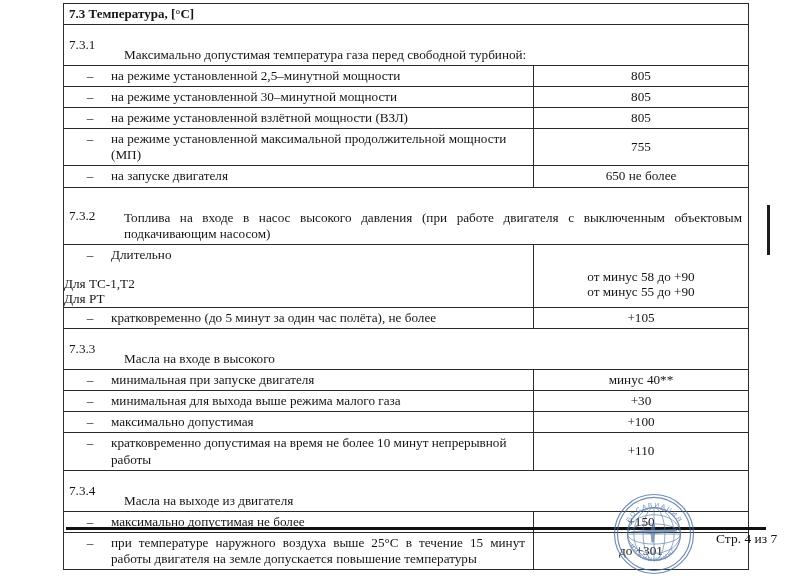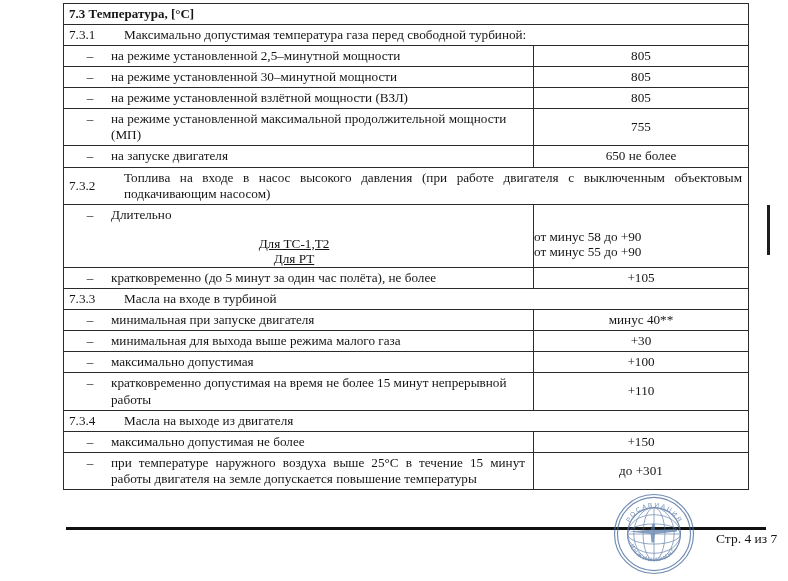--- a/index.html
+++ b/index.html
@@ -55,20 +55,21 @@
     display: flex;
     align-items: center;
     padding: 2px 6px 2px 5px;
   }
   .num {
     flex: 0 0 55px;
     white-space: nowrap;
   }
   .num-text {
     flex: 1 1 auto;
+    margin-top: 20px;
   }
   .num-text.justify {
     text-align: justify;
     text-align-last: left;
   }
 
   
   .dash-cell {
     display: flex;
     align-items: flex-start;
@@ -90,28 +91,28 @@
 
   
   .val {
     text-align: center;
     padding: 2px 4px;
     white-space: nowrap;
   }
 
   
   .sub-lines {
-    text-align: center;
+    text-align: left;
     padding-right: 9px;
     margin-top: 11px;
-    text-decoration: underline;
   }
   .sub-lines div { line-height: 1.18; }
   .val-lines div {
     line-height: 1.18;
+    text-align: center;
   }
   .val-lines {
     padding: 2px 4px;
   }
   .val-lines .spacer {
     height: 17px;
   }
 
   .tall-pad { padding-top: 4px; padding-bottom: 4px; }
 
@@ -264,21 +265,21 @@
             <span class="dash-text">кратковременно (до 5 минут за один час полёта), не более</span>
           </div>
         </td>
         <td class="val">+105</td>
       </tr>
 
       <tr>
         <td colspan="2">
           <div class="num-cell">
             <span class="num">7.3.3</span>
-            <span class="num-text">Масла на входе в турбиной</span>
+            <span class="num-text">Масла на входе в высокого</span>
           </div>
         </td>
       </tr>
 
       <tr>
         <td>
           <div class="dash-cell">
             <span class="dash">–</span>
             <span class="dash-text">минимальная при запуске двигателя</span>
           </div>
@@ -303,21 +304,21 @@
             <span class="dash-text">максимально допустимая</span>
           </div>
         </td>
         <td class="val">+100</td>
       </tr>
 
       <tr>
         <td class="tall-pad">
           <div class="dash-cell">
             <span class="dash">–</span>
-            <span class="dash-text">кратковременно допустимая на время не более 15 минут непрерывной работы</span>
+            <span class="dash-text">кратковременно допустимая на время не более 10 минут непрерывной работы</span>
           </div>
         </td>
         <td class="val">+110</td>
       </tr>
 
       <tr>
         <td colspan="2">
           <div class="num-cell">
             <span class="num">7.3.4</span>
             <span class="num-text">Масла на выходе из двигателя</span>

